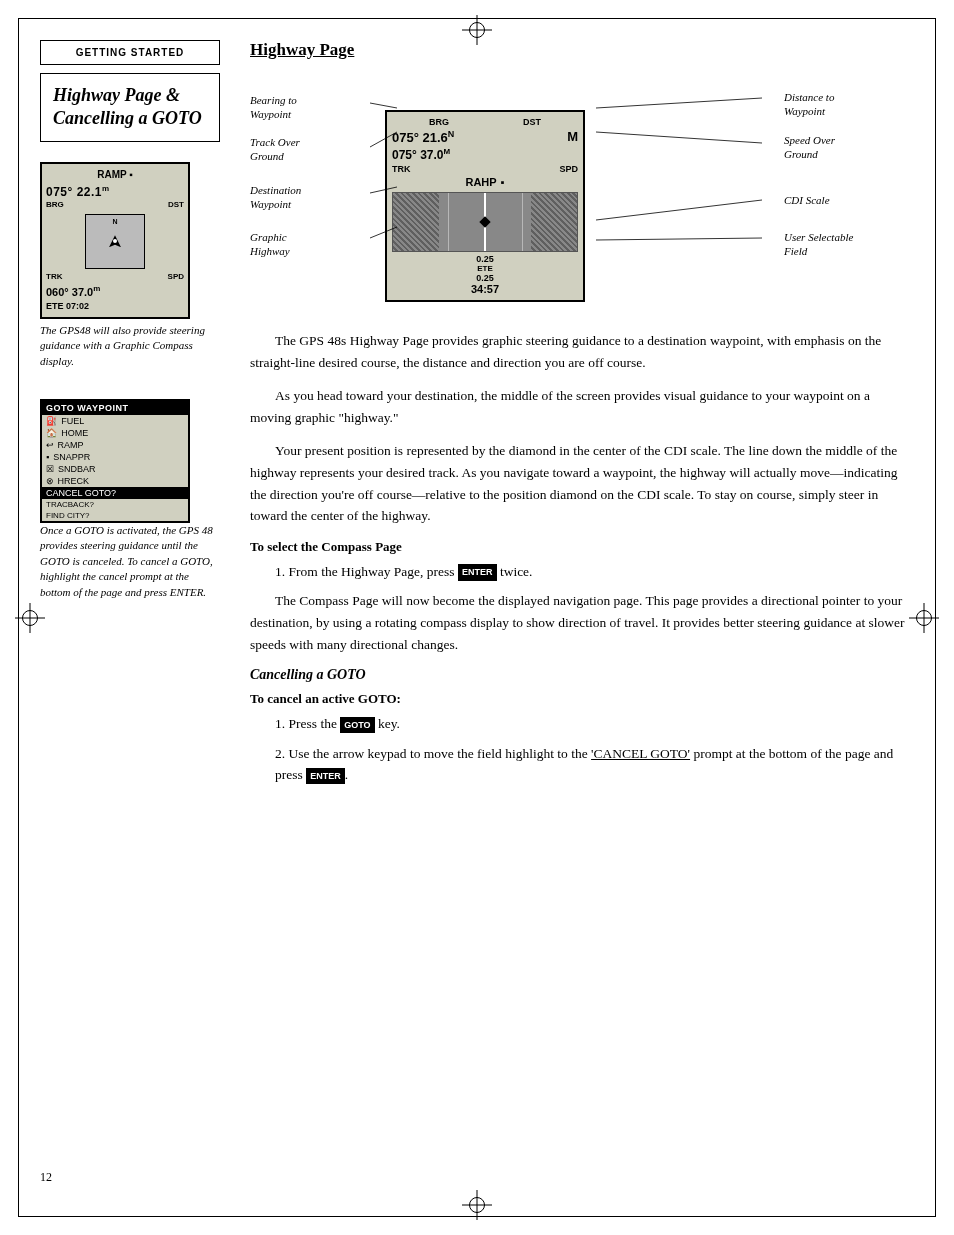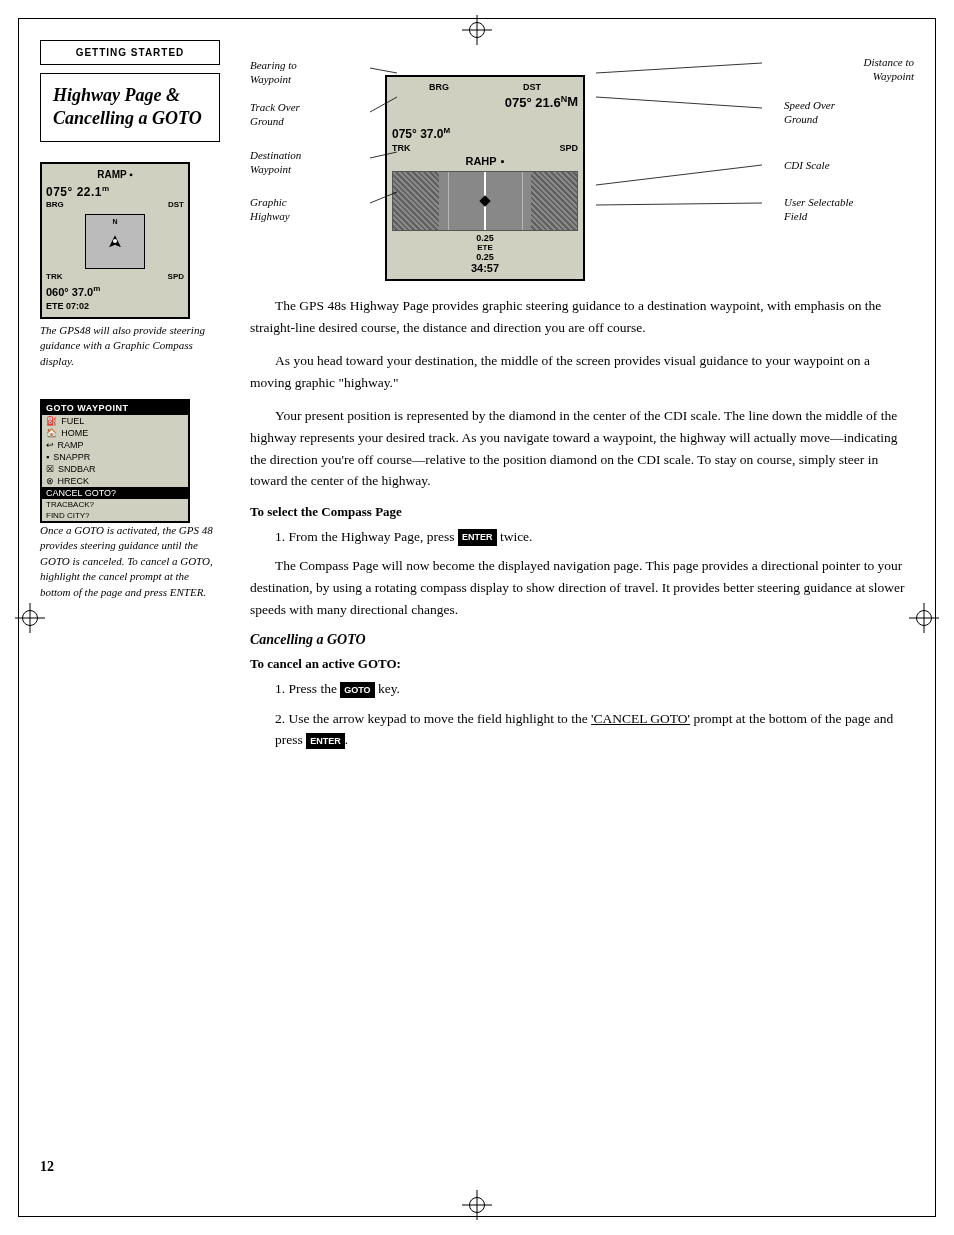--- a/index.html
+++ b/index.html
@@ -209,24 +209,24 @@
     }
 
     .hs-row1 {
       display: flex;
       justify-content: space-around;
       font-size: 9px;
       margin-bottom: 2px;
     }
     .hs-big {
       display: flex;
-      justify-content: flex-end;
+      justify-content: space-between;
       font-size: 13px;
       font-weight: bold;
-      margin-bottom: 16px;
+      margin-bottom: 2px;
     }
     .hs-name {
       text-align: center;
       font-size: 11px;
       margin-bottom: 4px;
       display: flex;
       align-items: center;
       justify-content: center;
       gap: 4px;
     }
@@ -327,24 +327,24 @@
       font-family: Arial, Helvetica, sans-serif;
       font-size: 9px;
       font-weight: bold;
       padding: 1px 4px;
       border-radius: 0;
       vertical-align: middle;
     }
 
     .page-number {
       position: absolute;
-      bottom: 60px;
+      bottom: 50px;
       left: 40px;
-      font-size: 14px;
-      font-weight: bold;
+      font-size: 12px;
+      font-weight: normal;
     }
 
     
     .diagram-wrapper {
       position: relative;
       margin-bottom: 25px;
     }
 
     .ann-label {
       font-size: 11px;
@@ -435,20 +435,21 @@
       </div>
       <div class="waypoint-sub">TRACBACK?</div>
       <div class="waypoint-sub">FIND CITY?</div>
     </div>
 
     <p class="caption-2">Once a GOTO is activated, the GPS 48 provides steering guidance until the GOTO is canceled. To cancel a GOTO, highlight the cancel prompt at the bottom of the page and press ENTER.</p>
   </div>
 
   <div class="main-content">
 
+    <h2 class="section-title">Highway Page</h2>
 
     <div class="diagram-wrapper" style="position:relative; height:235px; margin-bottom:20px;">
 
       <div style="position:absolute; left:0; top:0; width:130px;">
         <div class="ann-label" style="position:absolute; top:18px; left:0; width:120px;">Bearing to<br>Waypoint</div>
         <div class="ann-label" style="position:absolute; top:60px; left:0; width:120px;">Track Over<br>Ground</div>
         <div class="ann-label" style="position:absolute; top:108px; left:0; width:120px;">Destination<br>Waypoint</div>
         <div class="ann-label" style="position:absolute; top:155px; left:0; width:120px;">Graphic<br>Highway</div>
       </div>
 
@@ -486,21 +487,21 @@
           <div class="hs-bottom">
             <span>0.25</span>
             <span style="font-size:8px;">ETE</span>
             <span>0.25</span>
           </div>
           <div class="hs-ete">34:57</div>
         </div>
       </div>
 
       <div style="position:absolute; right:0; top:0; width:145px;">
-        <div class="ann-label ann-label-right" style="position:absolute; top:15px; right:0; width:130px;text-align:right;">Distance to<br>Waypoint</div>
+        <div class="ann-label ann-label-right" style="position:absolute; top:15px; right:0; width:130px;">Distance to<br>Waypoint</div>
         <div class="ann-label ann-label-right" style="position:absolute; top:58px; right:0; width:130px;">Speed Over<br>Ground</div>
         <div class="ann-label ann-label-right" style="position:absolute; top:118px; right:0; width:130px;">CDI Scale</div>
         <div class="ann-label ann-label-right" style="position:absolute; top:155px; right:0; width:130px;">User Selectable<br>Field</div>
       </div>
 
       <svg style="position:absolute;top:0;left:0;width:100%;height:100%;pointer-events:none;" viewBox="0 0 660 235">
 
         <line x1="118" y1="28" x2="145" y2="33" stroke="#000" stroke-width="0.8"></line>
 
         <line x1="118" y1="72" x2="145" y2="57" stroke="#000" stroke-width="0.8"></line>

